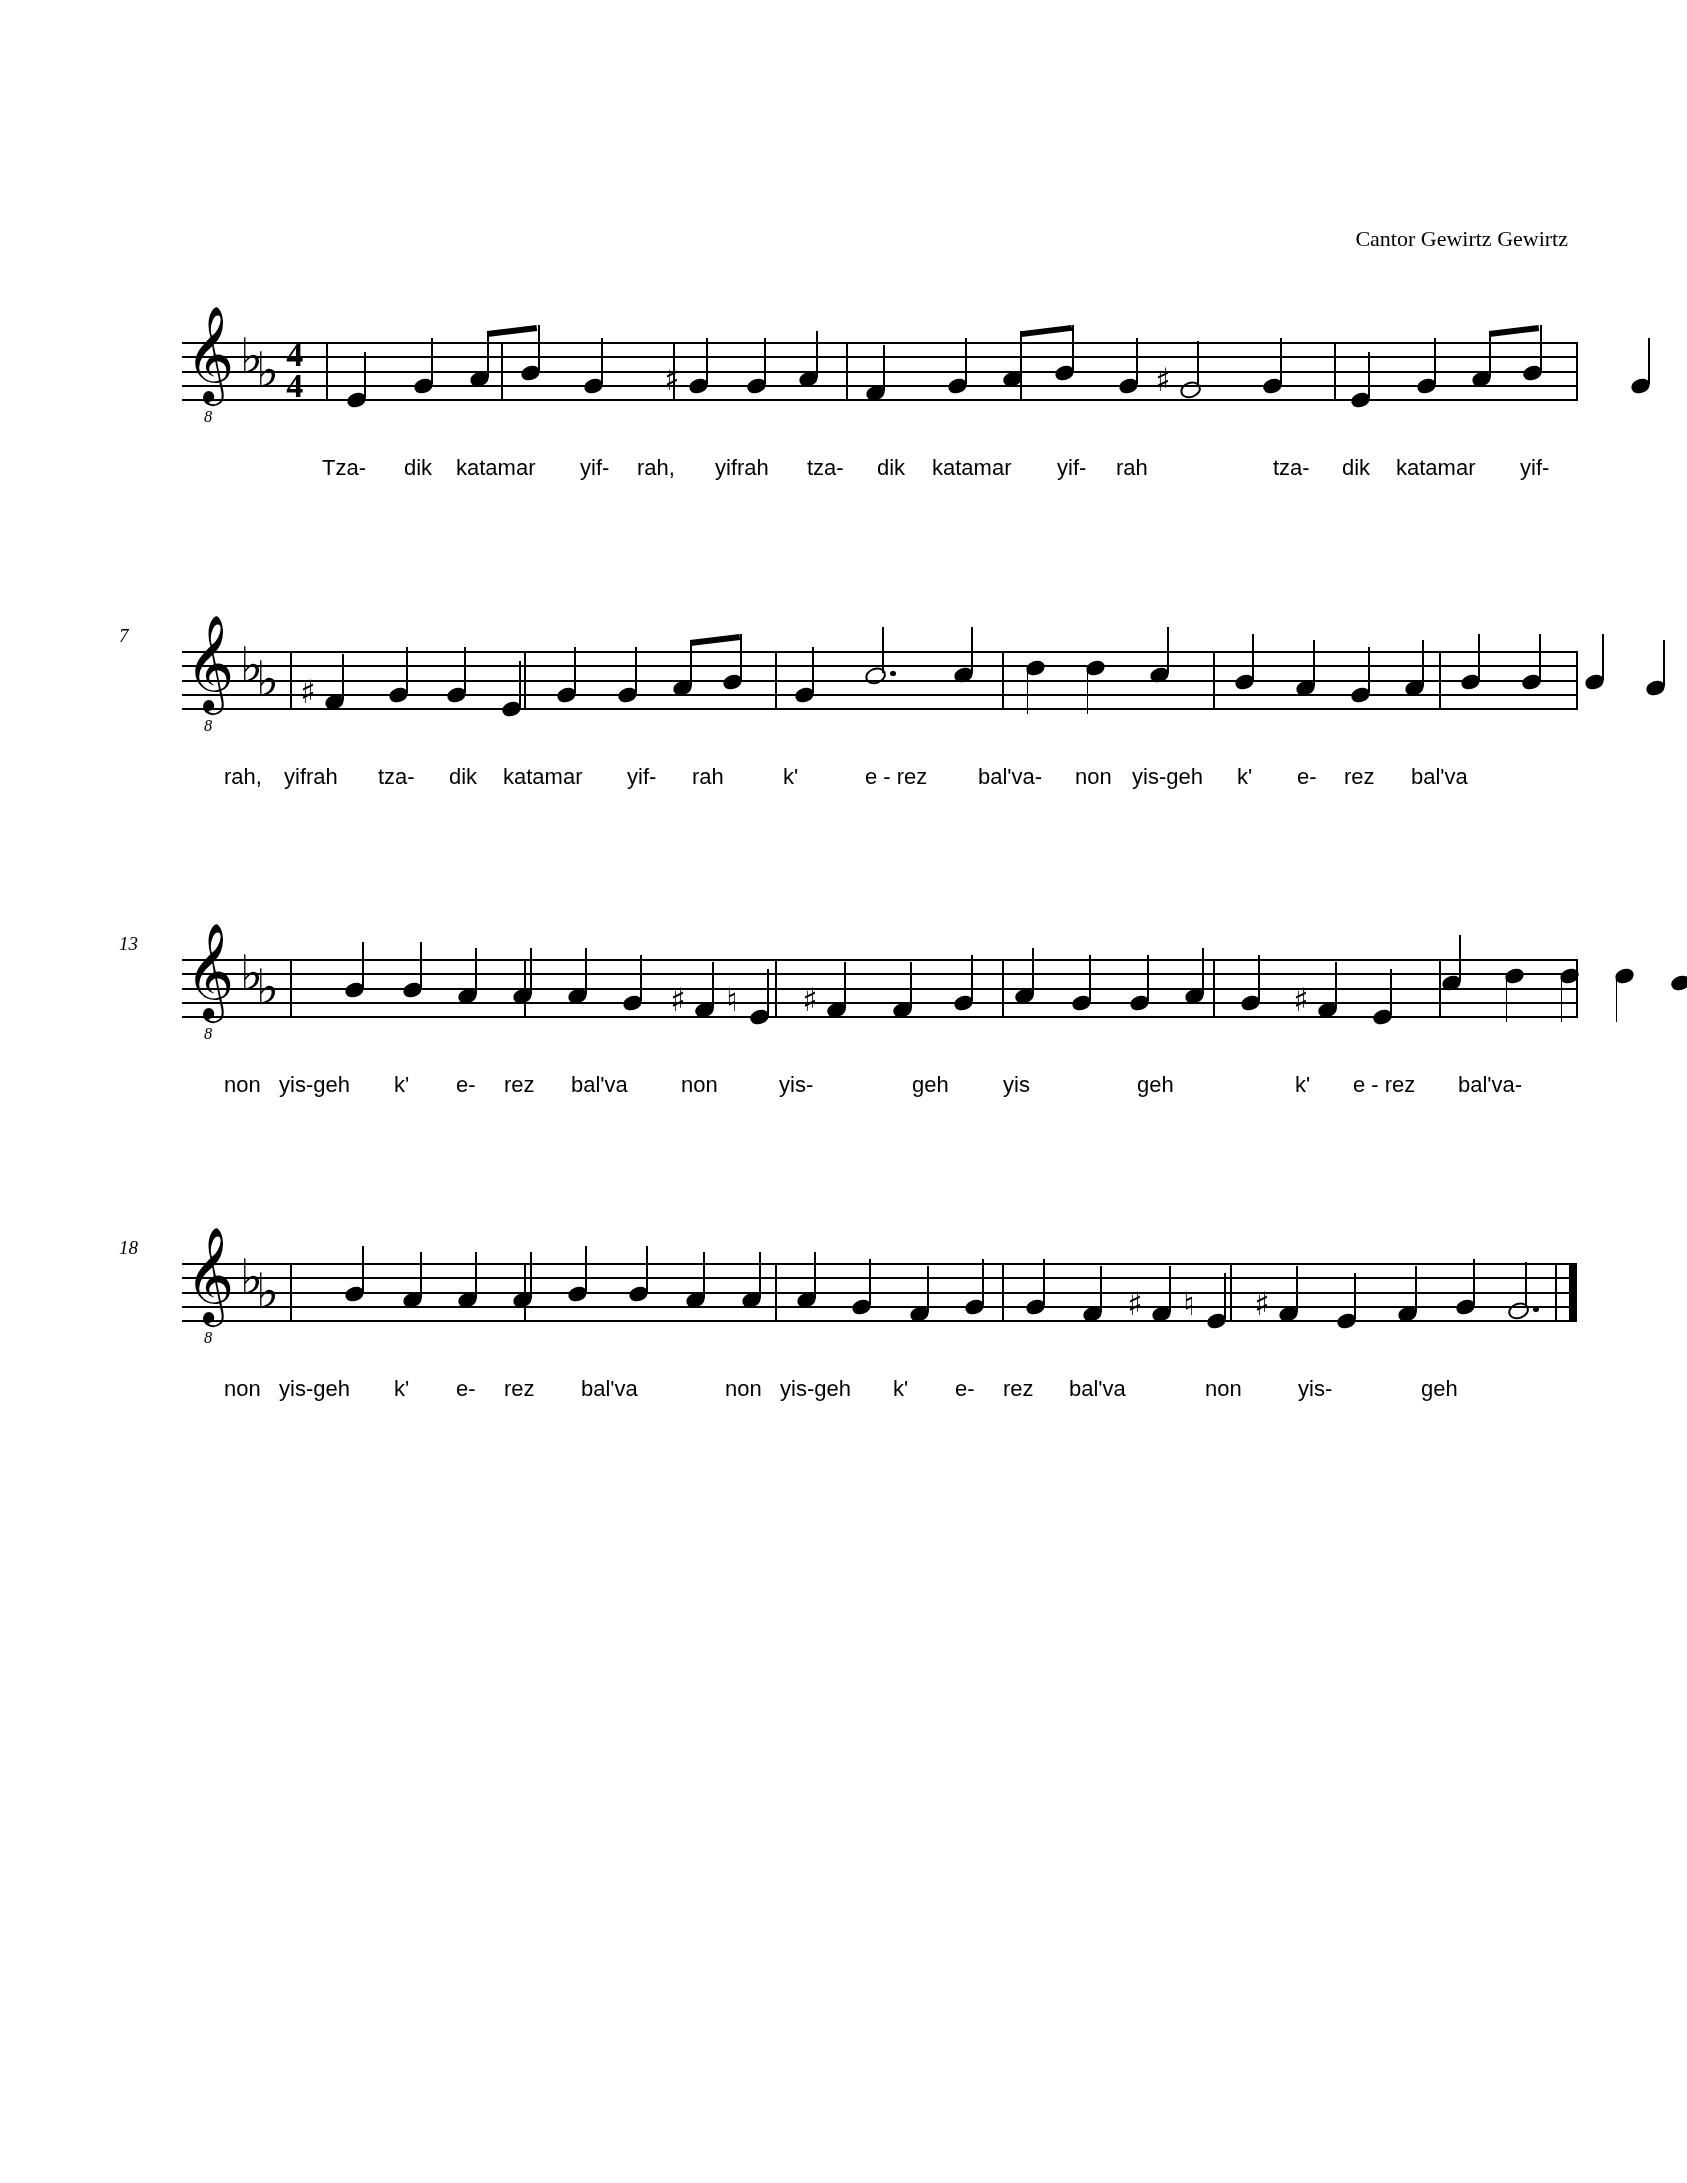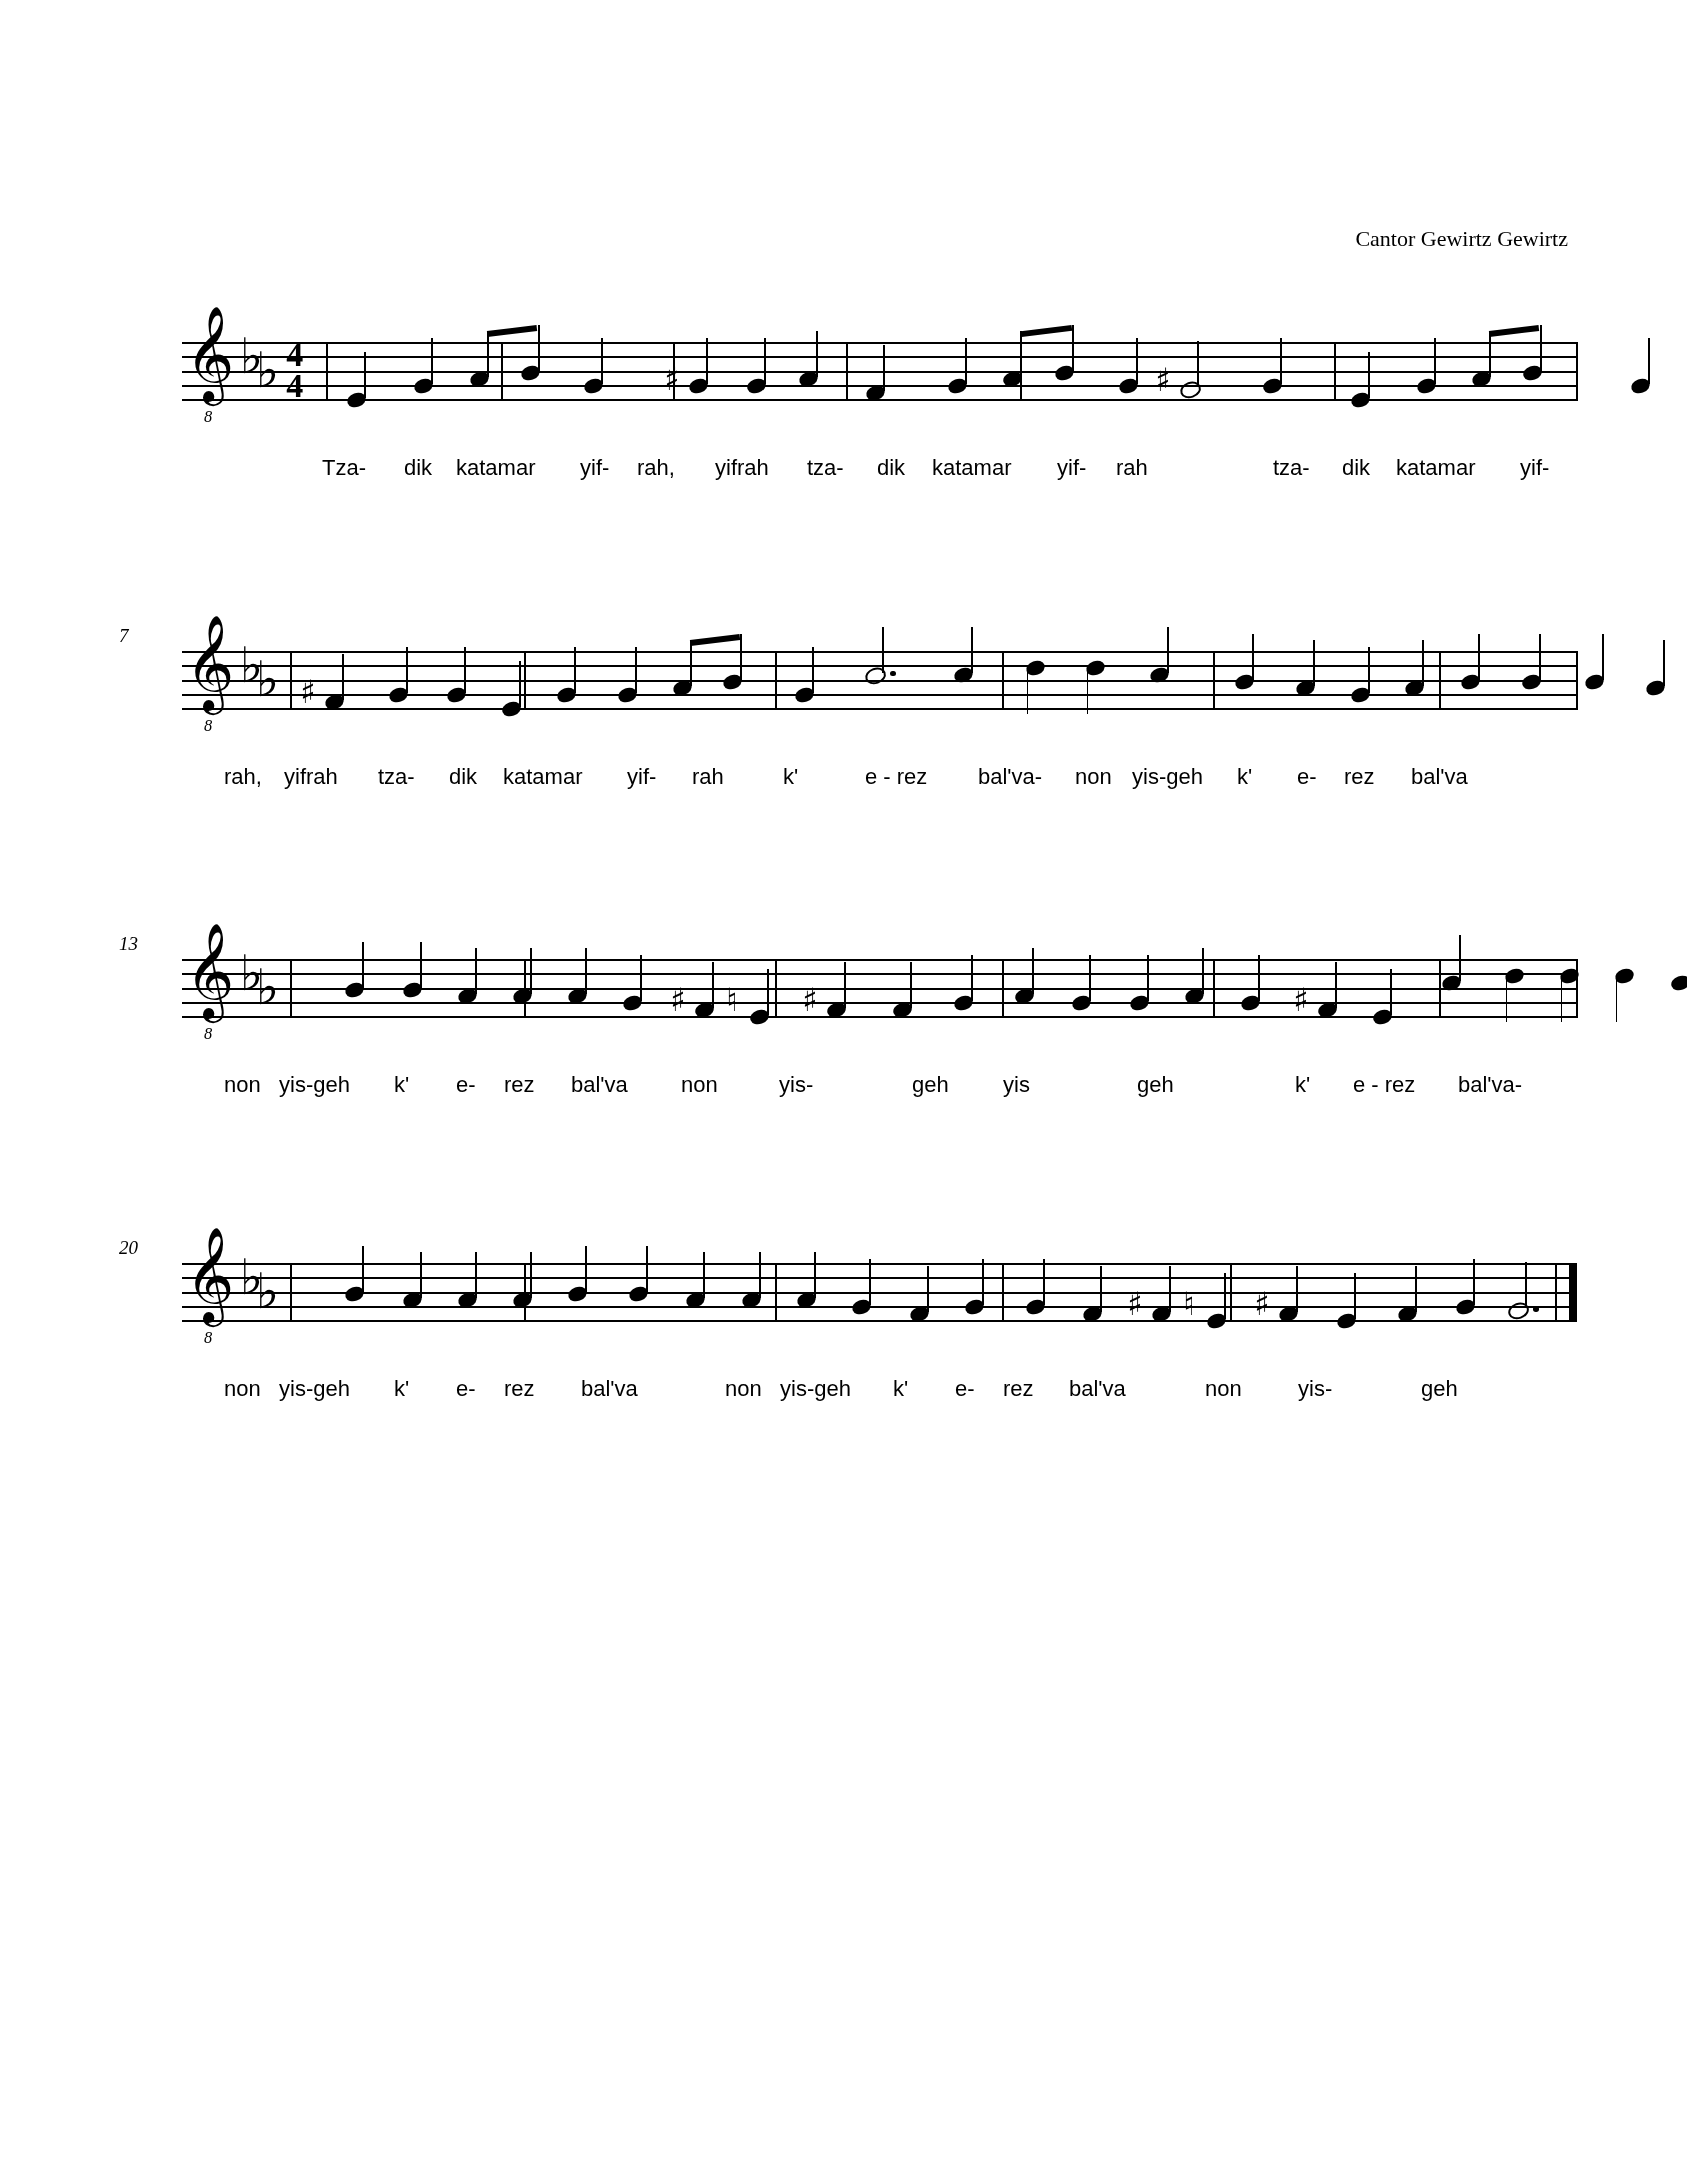--- a/index.html
+++ b/index.html
@@ -604,21 +604,21 @@
       <div class="lyric" style="left:904px;">geh</div>
       <div class="lyric" style="left:995px;">yis</div>
       <div class="lyric" style="left:1129px;">geh</div>
       <div class="lyric" style="left:1287px;">k'</div>
       <div class="lyric" style="left:1345px;">e - rez</div>
       <div class="lyric" style="left:1450px;">bal'va-</div>
     </div>
   </div>
 
   <div class="system" style="top:1263px;">
-    <div class="measure-number">20</div>
+    <div class="measure-number">18</div>
     <div class="staff">
       <div class="line l0"></div>
       <div class="line l1"></div>
       <div class="line l2"></div>
       <div class="line l3"></div>
       <div class="line l4"></div>
 
       <div class="clef" style="left:3.3px; top:-30px;">𝄞</div>
       <div class="clef-8" style="left:22px; top:65px;">8</div>
       <div class="keysig" style="left:58px; top:-10px;">♭</div>

